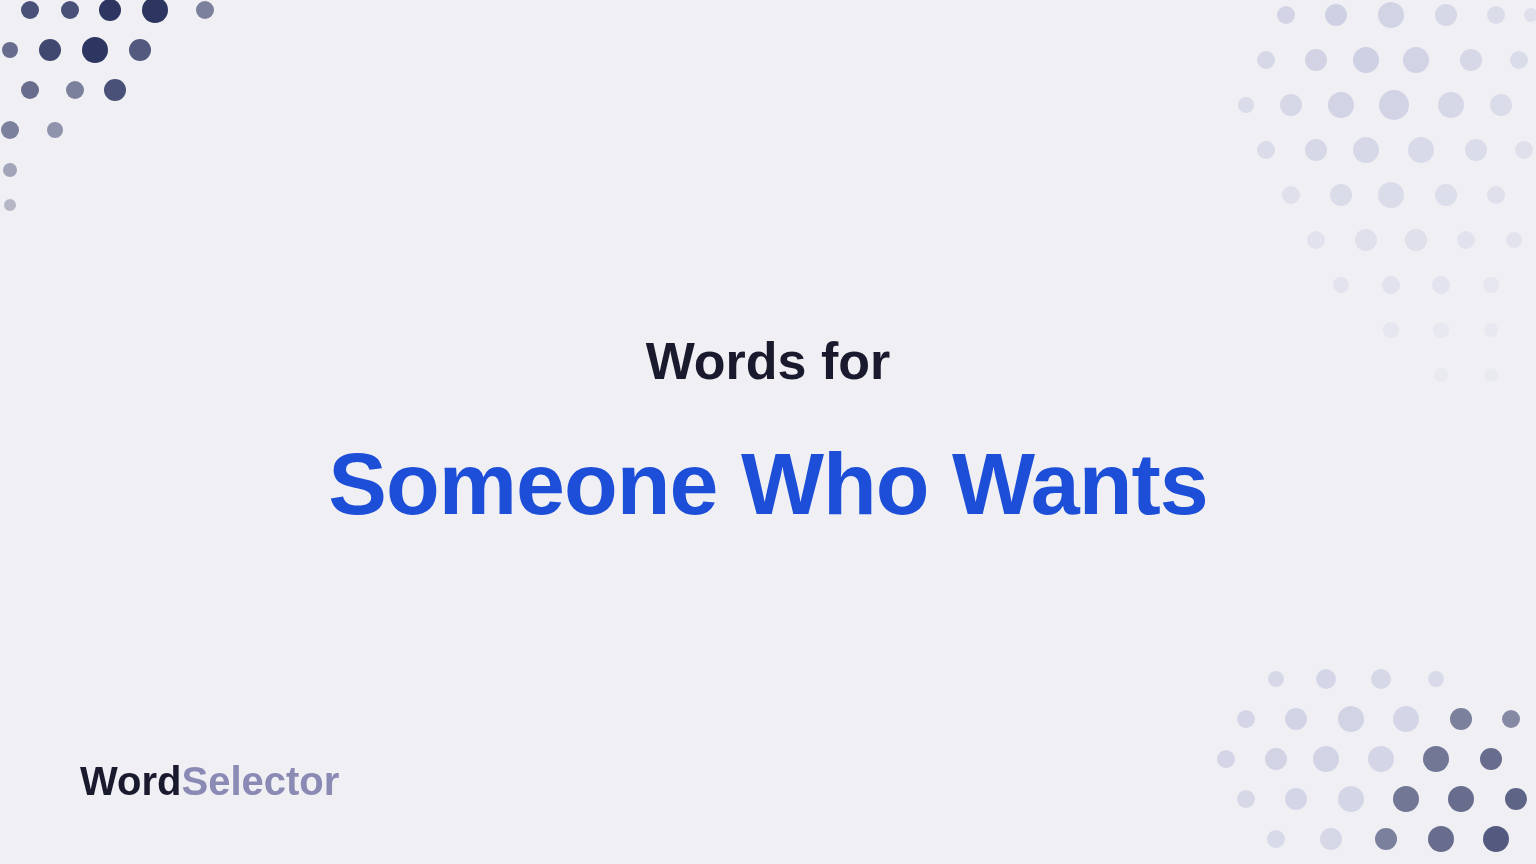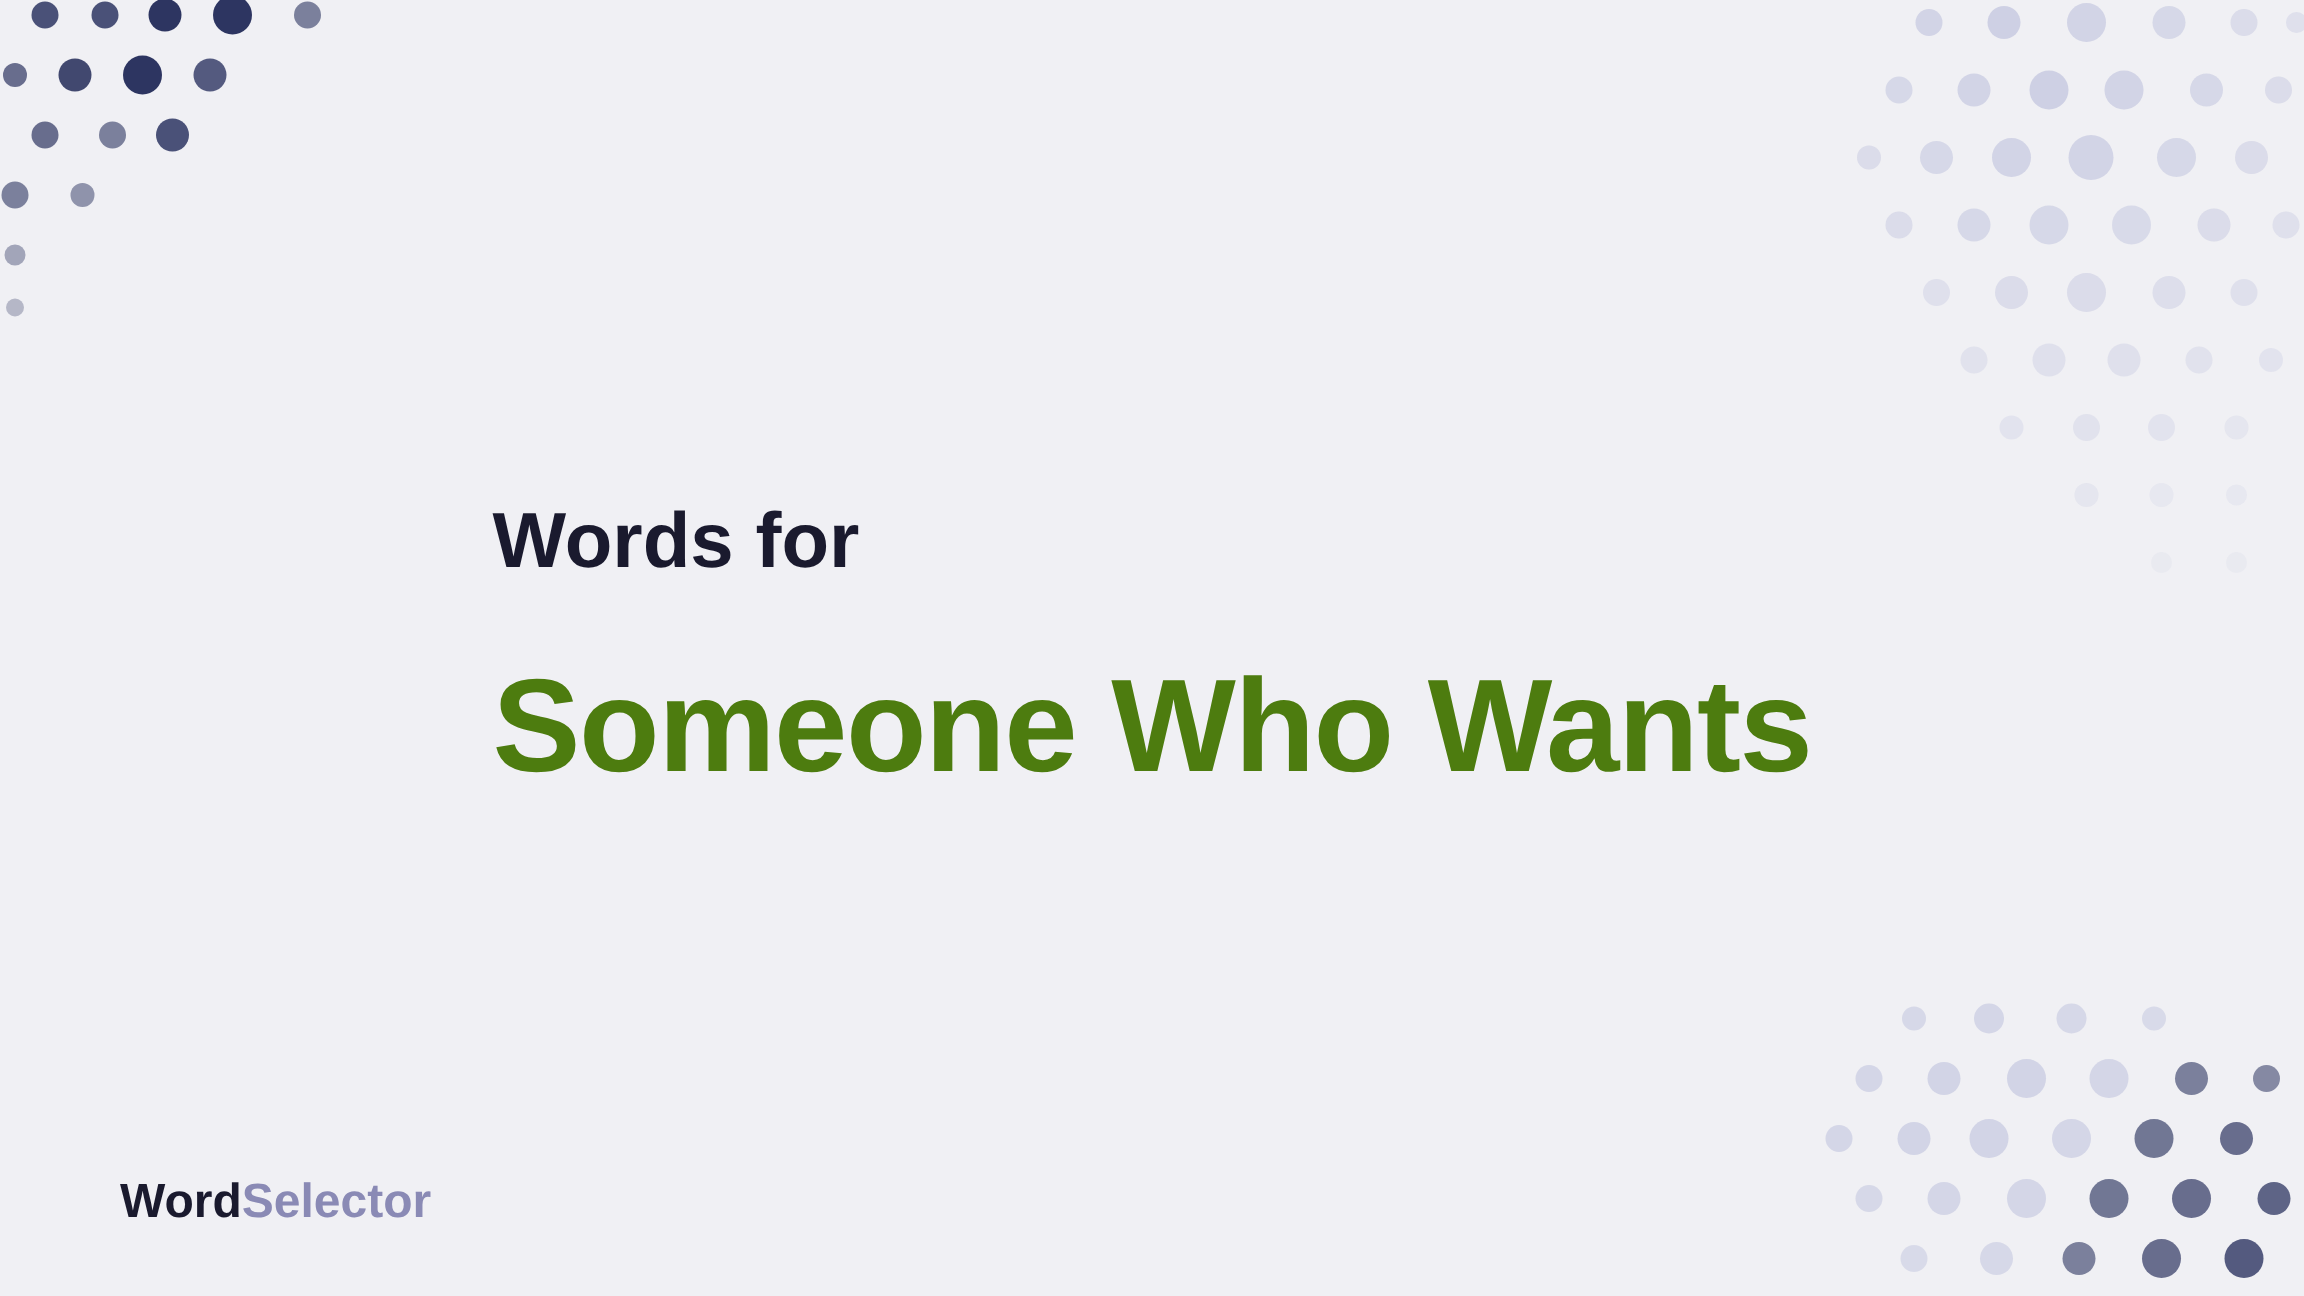--- a/index.html
+++ b/index.html
@@ -48,46 +48,47 @@
     
     .dots-bottom-right {
       position: absolute;
       bottom: 0;
       right: 0;
       width: 320px;
       height: 200px;
     }
 
     .center-content {
+      text-align: center;
       position: relative;
       z-index: 10;
     }
 
     .subtitle {
       font-size: 52px;
       font-weight: 700;
       color: #1a1a2e;
       margin-bottom: 40px;
       line-height: 1.2;
     }
 
     .main-title {
       font-size: 88px;
       font-weight: 800;
-      color: #4d7c0f;
+      color: #1d4ed8;
       line-height: 1.15;
       letter-spacing: -1px;
     }
 
     
     .logo {
       position: absolute;
-      bottom: 45px;
+      bottom: 60px;
       left: 80px;
-      font-size: 32px;
+      font-size: 40px;
       font-weight: 800;
       z-index: 10;
     }
 
     .logo-word {
       color: #1a1a2e;
     }
 
     .logo-selector {
       color: #8a8ab5;

